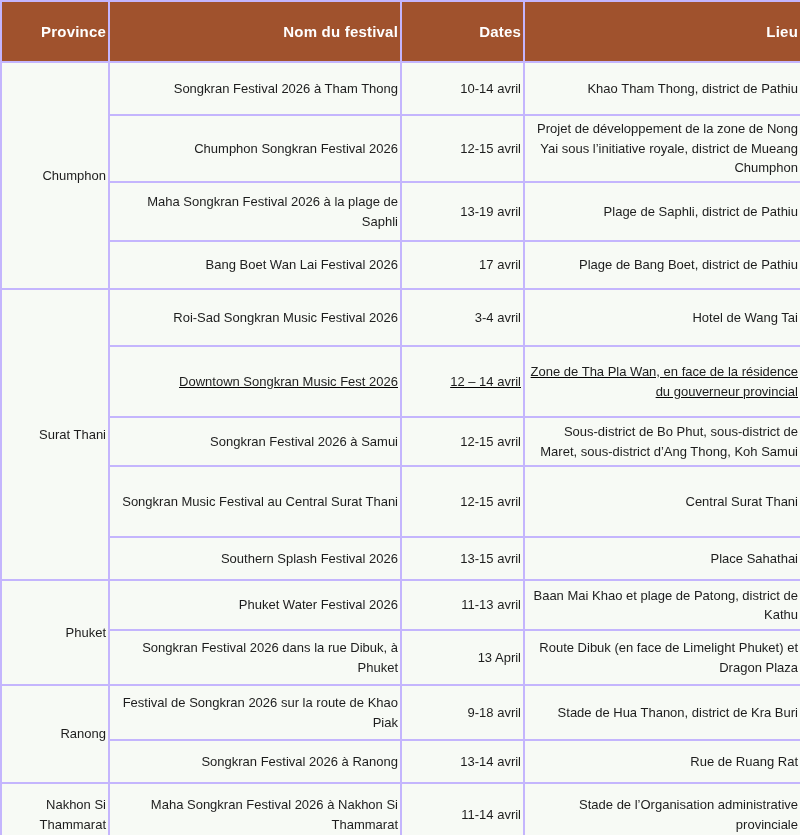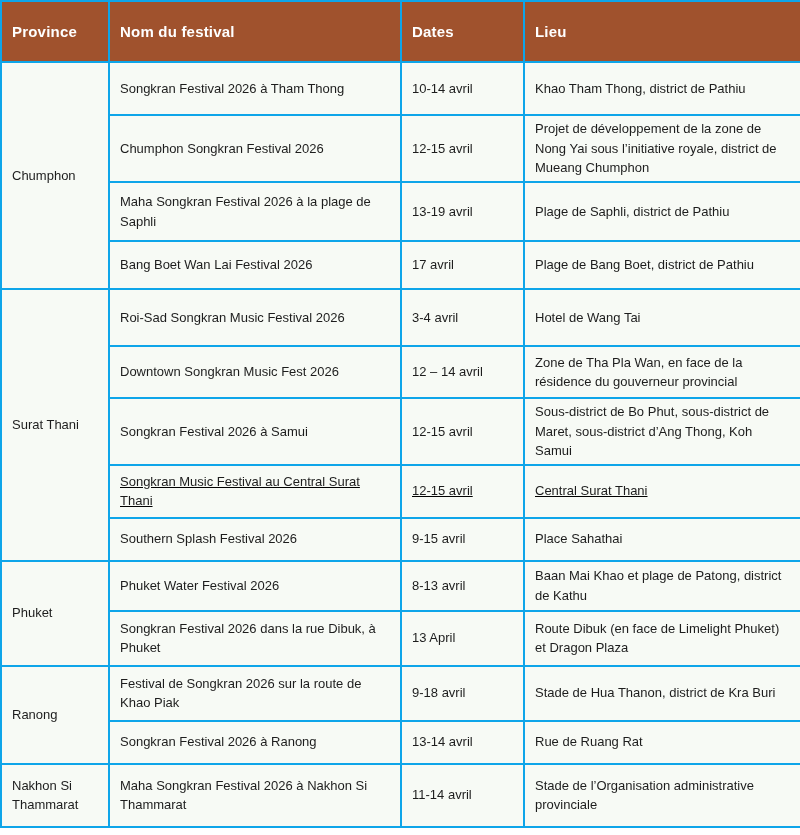--- a/index.html
+++ b/index.html
@@ -11,24 +11,24 @@
   .wrap {
     width: 800px;
   }
   table.festival-table {
     border-collapse: collapse;
     width: 800px;
     table-layout: fixed;
   }
   table.festival-table th,
   table.festival-table td {
-    border: 2px solid #0ea5e9;
-    text-align: left;
+    border: 2px solid #c4b5fd;
+    text-align: right;
     vertical-align: middle;
-    padding: 3px 10px;
+    padding: 3px 2px;
     box-sizing: border-box;
     overflow: hidden;
   }
   table.festival-table thead th {
     background: #A0522D;
     color: #ffffff;
     font-size: 15px;
     font-weight: bold;
     letter-spacing: 0.2px;
   }
@@ -90,45 +90,45 @@
         <td>17 avril</td>
         <td>Plage de Bang Boet, district de Pathiu</td>
       </tr>
 
       <tr style="height:57px;">
         <td class="province-cell" rowspan="5">Surat Thani</td>
         <td>Roi-Sad Songkran Music Festival 2026</td>
         <td>3-4 avril</td>
         <td>Hotel de Wang Tai</td>
       </tr>
-      <tr style="height:52px;">
+      <tr style="height:71px;text-decoration:underline;">
         <td>Downtown Songkran Music Fest 2026</td>
         <td>12 – 14 avril</td>
         <td>Zone de Tha Pla Wan, en face de la résidence du gouverneur provincial</td>
       </tr>
       <tr style="height:49px;">
         <td>Songkran Festival 2026 à Samui</td>
         <td>12-15 avril</td>
         <td>Sous-district de Bo Phut, sous-district de Maret, sous-district d’Ang Thong, Koh Samui</td>
       </tr>
-      <tr style="height:53px;text-decoration:underline;">
+      <tr style="height:71px;">
         <td>Songkran Music Festival au Central Surat Thani</td>
         <td>12-15 avril</td>
         <td>Central Surat Thani</td>
       </tr>
       <tr style="height:43px;">
         <td>Southern Splash Festival 2026</td>
-        <td>9-15 avril</td>
+        <td>13-15 avril</td>
         <td>Place Sahathai</td>
       </tr>
 
       <tr style="height:50px;">
         <td class="province-cell" rowspan="2">Phuket</td>
         <td>Phuket Water Festival 2026</td>
-        <td>8-13 avril</td>
+        <td>11-13 avril</td>
         <td>Baan Mai Khao et plage de Patong, district de Kathu</td>
       </tr>
       <tr style="height:55px;margin-top:17px;">
         <td>Songkran Festival 2026 dans la rue Dibuk, à Phuket</td>
         <td>13 April</td>
         <td>Route Dibuk (en face de Limelight Phuket) et Dragon Plaza</td>
       </tr>
 
       <tr style="height:55px;">
         <td class="province-cell" rowspan="2">Ranong</td>

